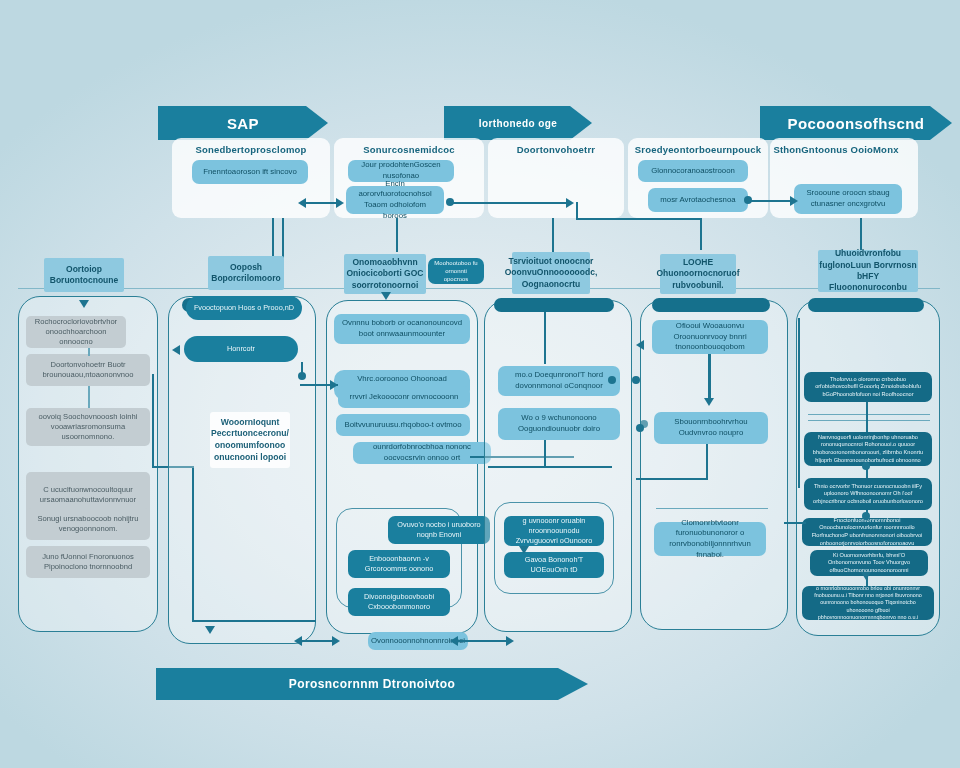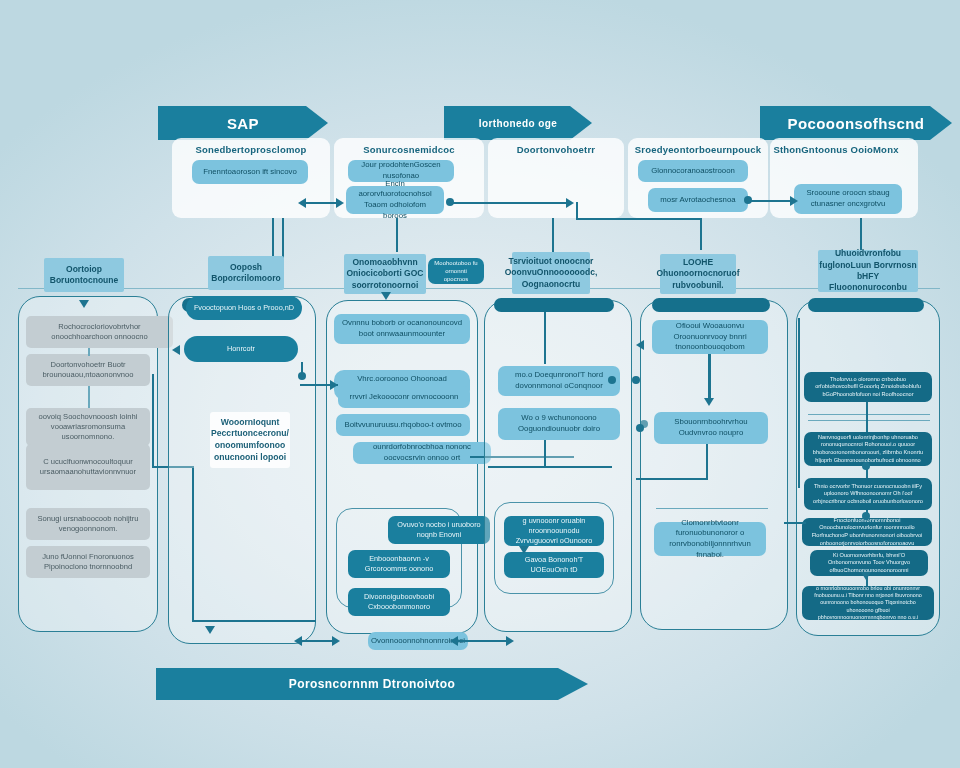--- a/index.html
+++ b/index.html
@@ -145,24 +145,24 @@
   <div class="abs ln lnh" style="left:576px;top:218px;width:126px;"></div>
   <div class="abs ln lnv" style="left:576px;top:202px;height:18px;"></div>
 
   <div class="abs lnthin lnh" style="left:18px;top:288px;width:922px;height:1.4px;opacity:.75;"></div>
 
   <div class="abs lane" style="left:18px;top:296px;width:140px;height:336px;"></div>
   <div class="abs coltab ctr" style="left:44px;top:258px;width:80px;height:34px;white-space:pre-line;">Oortoiop
 Boruontocnoune</div>
   <div class="abs arrowD" style="left:79px;top:300px;"></div>
 
-  <div class="abs node gy ctr" style="left:26px;top:316px;width:147px;height:32px;">Rochocrocloriovobrtvhor onoochhoarchoon onnoocno</div>
+  <div class="abs node gy ctr" style="left:26px;top:316px;width:100px;height:32px;">Rochocrocloriovobrtvhor onoochhoarchoon onnoocno</div>
   <div class="abs node gy ctr" style="left:26px;top:354px;width:124px;height:32px;">Doortonvohoetrr Buotr brounouaou,ntoaononvnoo</div>
   <div class="abs node gy ctr" style="left:26px;top:408px;width:124px;height:38px;">oovoiq Soochovnooosh loinhi vooawriasromonsuma usoornomnono.</div>
-  <div class="abs node gy ctr" style="left:26px;top:444px;width:124px;height:46px;">C ucuclfuonwnocoultoquur ursaomaanohuttavionnvnuor</div>
+  <div class="abs node gy ctr" style="left:26px;top:472px;width:124px;height:46px;">C ucuclfuonwnocoultoquur ursaomaanohuttavionnvnuor</div>
   <div class="abs node gy ctr" style="left:26px;top:508px;width:124px;height:32px;">Sonugi ursnaboocoob nohijtru venogoonnonom.</div>
   <div class="abs node gy ctr" style="left:26px;top:546px;width:124px;height:32px;">Juno fUonnoi Fnoronuonos Pipoinoclono tnornnoobnd</div>
 
   <div class="abs lnthin lnv" style="left:88px;top:348px;height:8px;"></div>
   <div class="abs lnthin lnv" style="left:88px;top:386px;height:22px;"></div>
 
   <div class="abs ln lnv" style="left:152px;top:374px;height:94px;"></div>
   <div class="abs ln lnh" style="left:152px;top:466px;width:42px;"></div>
 
   <div class="abs lane" style="left:168px;top:296px;width:148px;height:348px;"></div>

